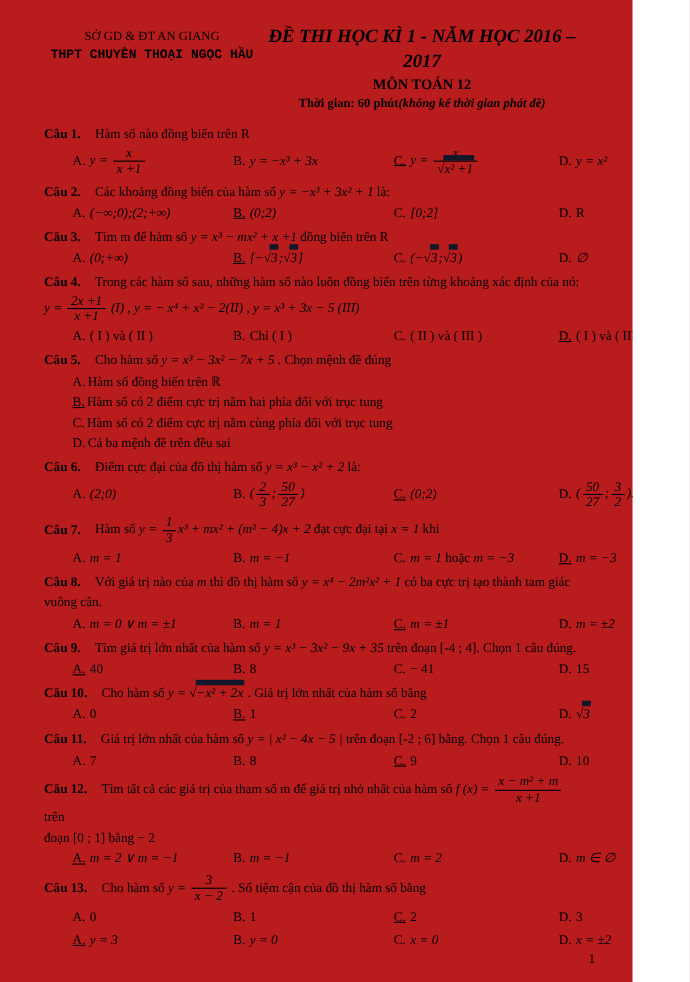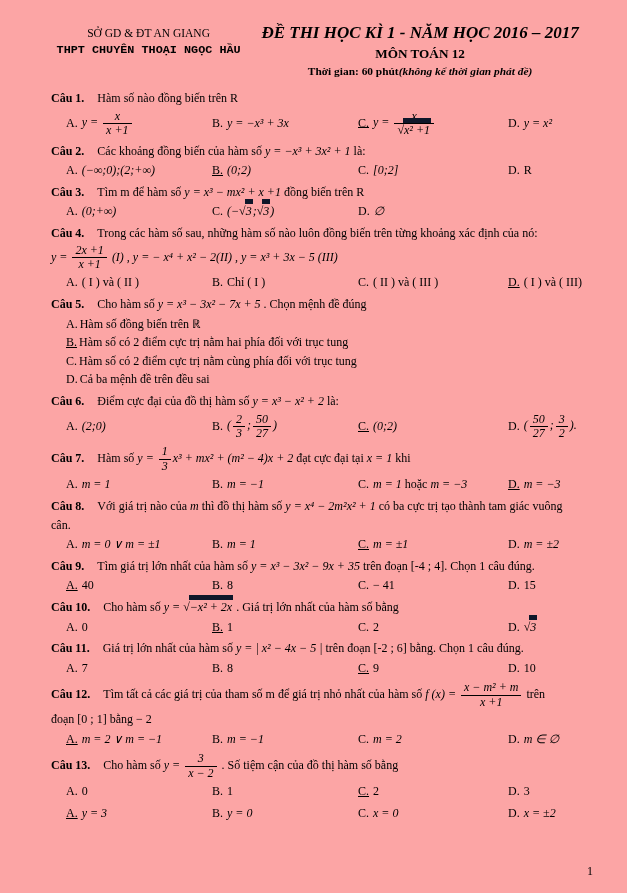--- a/index.html
+++ b/index.html
@@ -1,33 +1,33 @@
 <!DOCTYPE html>
 <html><head>
 <meta charset="utf-8">
 <style>
   html,body{margin:0;padding:0;background:#fff;}
   .page{
-    width:627px;height:893px;box-sizing:border-box;
+    width:575px;height:893px;box-sizing:border-box;
     padding:22px 44px 10px 40px;position:relative;overflow:hidden;
-    font-family:"Liberation Serif", serif;color:#000;background:#fca5a5;
+    font-family:"Liberation Serif", serif;color:#000;background:#b91c1c;
   }
   
   .hdr{display:flex;align-items:flex-start;}
   .hdr-left{width:40%;text-align:center;font-size:11.5px;line-height:1.45;padding-top:3px;}
   .hdr-left .l2{font-weight:bold;font-size:11.8px;font-family:Liberation Mono, monospace;}
   .hdr-right{width:60%;text-align:center;line-height:1.35;}
   .hdr-right .t1{font-weight:bold;font-size:17px;font-style:italic;}
   .hdr-right .t2{font-weight:bold;font-size:13.2px;}
   .hdr-right .t3{font-weight:bold;font-size:11.4px;margin-top:1px;}
   .hdr-right .t3 .note{font-style:italic;}
   
   #questions{margin-top:10px;}
   .q{font-size:12px;line-height:1.55;margin-top:3px;}
-  .q-body{margin-bottom:1px;margin-left:11px;}
+  .q-body{margin-bottom:1px;}
   .q-num{font-weight:bold;margin-right:13px;}
   .m{font-style:italic;}
   .txt{font-style:normal;}
   
   .opts.grid{display:grid;grid-template-columns:146px 146px 150px 1fr;align-items:center;}
   .opts.stack .opt{display:block;}
   .opt{white-space:nowrap;margin-left:26px;}
   .letter{font-style:normal;}
   .letter.u{text-decoration:underline;}
   .opt-c{margin-left:4px;}
@@ -75,20 +75,21 @@
           <span class="opt"><span class="letter">A.</span><span class="opt-c"><span class="m">(−∞;0);(2;+∞)</span></span></span>
           <span class="opt"><span class="letter u">B.</span><span class="opt-c"><span class="m">(0;2)</span></span></span>
           <span class="opt"><span class="letter">C.</span><span class="opt-c"><span class="m">[0;2]</span></span></span>
           <span class="opt"><span class="letter">D.</span><span class="opt-c"><span class="txt">R</span></span></span>
         </div>
       </div>
       <div class="q">
         <div class="q-body"><span class="q-num">Câu 3.</span><span class="txt">Tìm m để hàm số </span><span class="m">y = x³ − mx² + x +1</span><span class="txt"> đồng biến trên R</span></div>
         <div class="opts grid">
           <span class="opt"><span class="letter">A.</span><span class="opt-c"><span class="m">(0;+∞)</span></span></span>
+          <span class="opt"><span class="letter u">B.</span><span class="opt-c"><span class="m">[−</span><span class="sqrt"><span class="rs">√</span><span class="rv">3</span></span><span class="m">;</span><span class="sqrt"><span class="rs">√</span><span class="rv">3</span></span><span class="m">]</span></span></span>
           <span class="opt"><span class="letter">C.</span><span class="opt-c"><span class="m">(−</span><span class="sqrt"><span class="rs">√</span><span class="rv">3</span></span><span class="m">;</span><span class="sqrt"><span class="rs">√</span><span class="rv">3</span></span><span class="m">)</span></span></span>
           <span class="opt"><span class="letter">D.</span><span class="opt-c"><span class="m">∅</span></span></span>
         </div>
       </div>
       <div class="q">
         <div class="q-body"><span class="q-num">Câu 4.</span><span class="txt">Trong các hàm số sau, những hàm số nào luôn đồng biến trên từng khoảng xác định của nó:</span><br><span class="m">y = </span><span class="frac"><span class="fn">2x +1</span><span class="fd">x +1</span></span><span class="m"> (I)   , y = − x⁴ + x² − 2(II)   , y = x³ + 3x − 5 (III)</span></div>
         <div class="opts grid">
           <span class="opt"><span class="letter">A.</span><span class="opt-c"><span class="txt">( I ) và ( II )</span></span></span>
           <span class="opt"><span class="letter">B.</span><span class="opt-c"><span class="txt">Chỉ ( I )</span></span></span>
           <span class="opt"><span class="letter">C.</span><span class="opt-c"><span class="txt">( II ) và ( III )</span></span></span>

